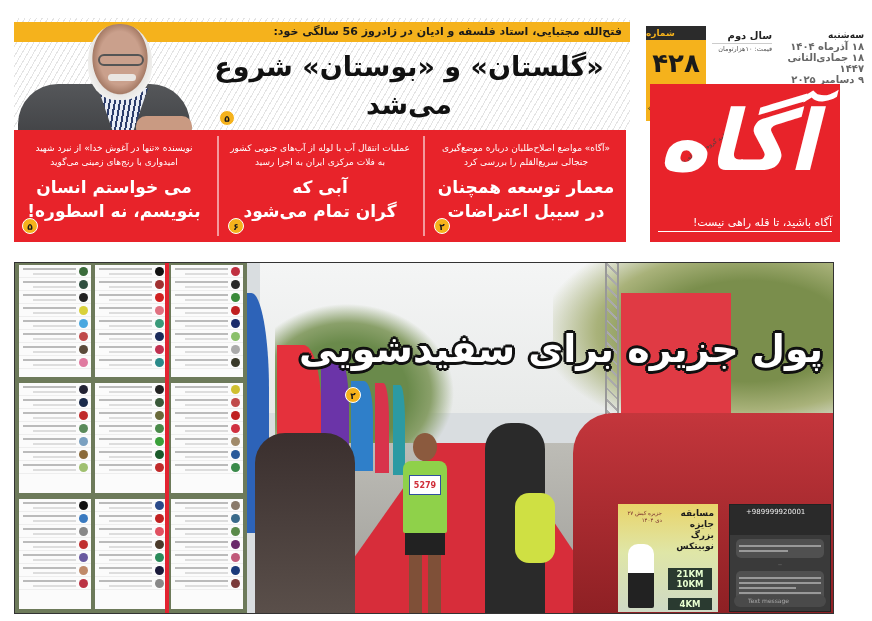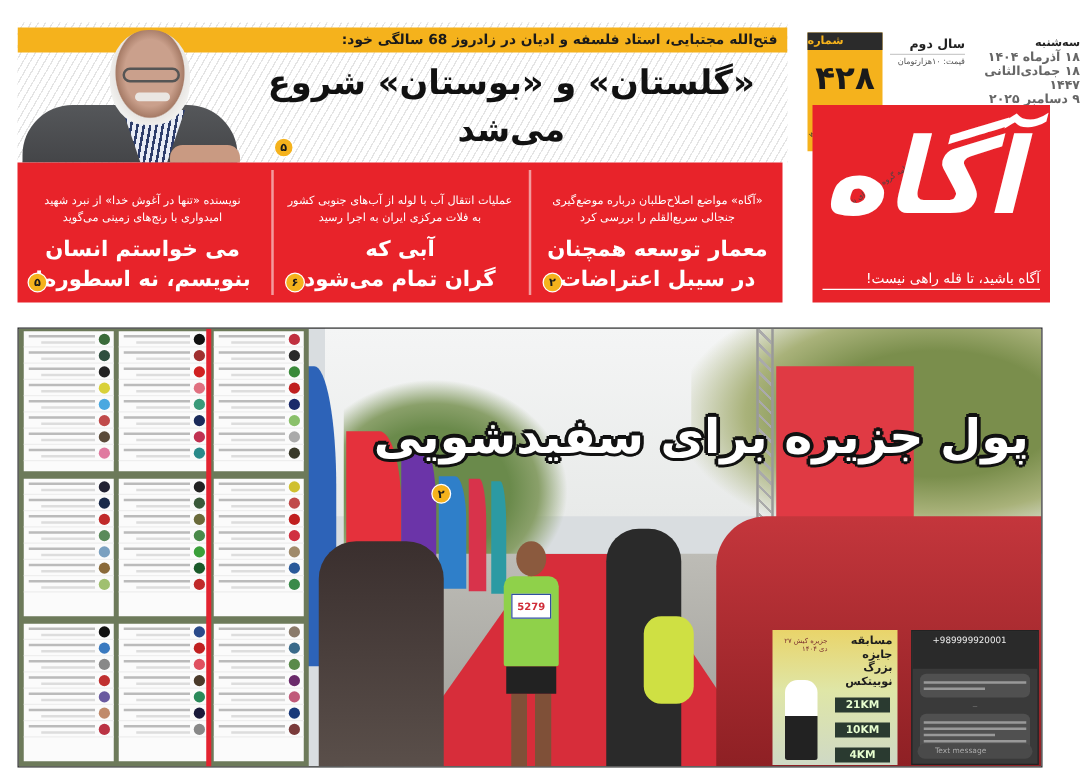--- a/index.html
+++ b/index.html
@@ -41,21 +41,21 @@
   .badge { display: inline-block; width: 16px; height: 16px; border-radius: 50%; background: #f5b21c; color: #1a1a1a; font-size: 9px; font-weight: bold; text-align: center; line-height: 16px; border: 1px solid #fff; }
   .feature .badge { position: absolute; left: 205px; top: 92px; }
 
   
   .strip { position: absolute; left: 14px; top: 130px; width: 612px; height: 112px; background: #e8232a; }
   .story { position: absolute; top: 0; height: 112px; direction: rtl; text-align: center; color: #fff; }
   .story-1 { right: 0; width: 200px; }
   .story-2 { right: 206px; width: 200px; }
   .story-3 { right: 412px; width: 200px; }
   .story .sep { position: absolute; left: -3px; top: 6px; bottom: 6px; width: 2px; background: #f39a9d; }
-  .story .kick { font-size: 9px; line-height: 14px; margin-top: 24px; padding: 0 6px; }
+  .story .kick { font-size: 9px; line-height: 14px; margin-top: 11px; padding: 0 6px; }
   .story .head { font-size: 17px; font-weight: 900; line-height: 24px; margin-top: 6px; }
   .story .badge { position: absolute; left: 8px; bottom: 8px; }
 
   
   .lead { position: absolute; left: 14px; top: 262px; width: 820px; height: 352px; overflow: hidden; border: 1px solid #333; background: #d9dde0; }
   .sky { position: absolute; left: 245px; top: 0; right: 0; height: 150px; background: linear-gradient(180deg, #f4f5f5, #e8eae9); }
   .trees-l { position: absolute; left: 260px; top: 40px; width: 180px; height: 150px; background: radial-gradient(ellipse at 40% 60%, #6a8a4b 0 40%, #8aa06a 55%, transparent 70%); }
   .palms { position: absolute; right: 0; top: 0; width: 280px; height: 170px; background: radial-gradient(ellipse at 70% 40%, #7a8e4c 0 35%, #a9b27a 55%, transparent 75%); }
   .road { position: absolute; left: 260px; right: 0; top: 180px; bottom: 0; background: linear-gradient(180deg, #bdbcb6, #9e9d98); }
   .carpet { position: absolute; left: 300px; width: 300px; bottom: 0; height: 170px; background: #d72d3a; clip-path: polygon(40% 0, 62% 0, 100% 100%, 0 100%); }
@@ -96,21 +96,21 @@
   .lead-title { position: absolute; right: 10px; top: 64px; direction: rtl; color: #fff; font-size: 38px; font-weight: 900; letter-spacing: -1px; white-space: nowrap;
     text-shadow: -2px -2px 0 #111, 2px -2px 0 #111, -2px 2px 0 #111, 2px 2px 0 #111, 0 3px 0 #111, 0 -3px 0 #111, 3px 0 0 #111, -3px 0 0 #111; }
   .lead .badge { position: absolute; left: 330px; top: 124px; }
 
   
   .poster { position: absolute; left: 603px; top: 241px; width: 100px; height: 108px; background: linear-gradient(180deg, #e9d46a 0%, #dfe6a7 45%, #cfd9c5 100%); overflow: hidden; }
   .poster-title { position: absolute; right: 4px; top: 4px; direction: rtl; text-align: right; font-size: 9px; font-weight: bold; color: #1d1d1d; line-height: 11px; width: 50px; }
   .poster-sub { position: absolute; left: 4px; top: 6px; direction: rtl; font-size: 5.5px; color: #7a2f2f; width: 40px; text-align: right; line-height: 7px; }
   .poster-runner { position: absolute; left: 10px; top: 40px; width: 26px; height: 64px; background: linear-gradient(180deg, #fff 0 45%, #222 45%); border-radius: 10px 10px 2px 2px; }
   .dist { position: absolute; right: 6px; width: 44px; height: 12px; background: #2a3a30; color: #e8ffd0; font-size: 8.5px; font-weight: bold; text-align: center; line-height: 12px; }
-  .dist-1 { top: 54px; } .dist-2 { top: 74px; } .dist-3 { top: 94px; }
+  .dist-1 { top: 64px; } .dist-2 { top: 74px; } .dist-3 { top: 94px; }
 
   
   .chat { position: absolute; left: 714px; top: 241px; width: 102px; height: 108px; background: #3a3a3a; border: 1px solid #222; }
   .chat-top { height: 30px; background: #2a2a2a; color: #eee; font-size: 7px; line-height: 14px; padding-left: 16px; }
   .bubble { margin: 4px 6px; background: #505050; border-radius: 5px; padding: 3px; }
   .bubble .bl { height: 2px; background: #999; margin: 3px 0; }
   .chat-day { font-size: 4px; color: #999; text-align: center; }
   .chat-input { position: absolute; left: 4px; right: 4px; bottom: 4px; height: 12px; background: #4a4a4a; border-radius: 6px; color: #aaa; font-size: 6px; line-height: 12px; padding-left: 14px; }
 </style>
 </head>
@@ -136,21 +136,21 @@
     </div>
     <div class="logo-box">
       <div class="logo-tag">روزنامه گروه رسانه‌ای شهر</div>
       <div class="logo-text">آگاه</div>
       <div class="slogan">آگاه باشید، تا قله راهی نیست!</div>
     </div>
   </div>
 
   <div class="feature">
     <div class="kicker">
-      <span class="kicker-text">فتح‌الله مجتبایی، استاد فلسفه و ادیان در زادروز 68 سالگی خود:</span>
+      <span class="kicker-text">فتح‌الله مجتبایی، استاد فلسفه و ادیان در زادروز 56 سالگی خود:</span>
     </div>
     <div class="portrait">
       <div class="body"></div>
       <div class="shirt"></div>
       <div class="head"></div>
       <div class="glasses"></div>
       <div class="mustache"></div>
       <div class="hand"></div>
     </div>
     <div class="feature-title">

